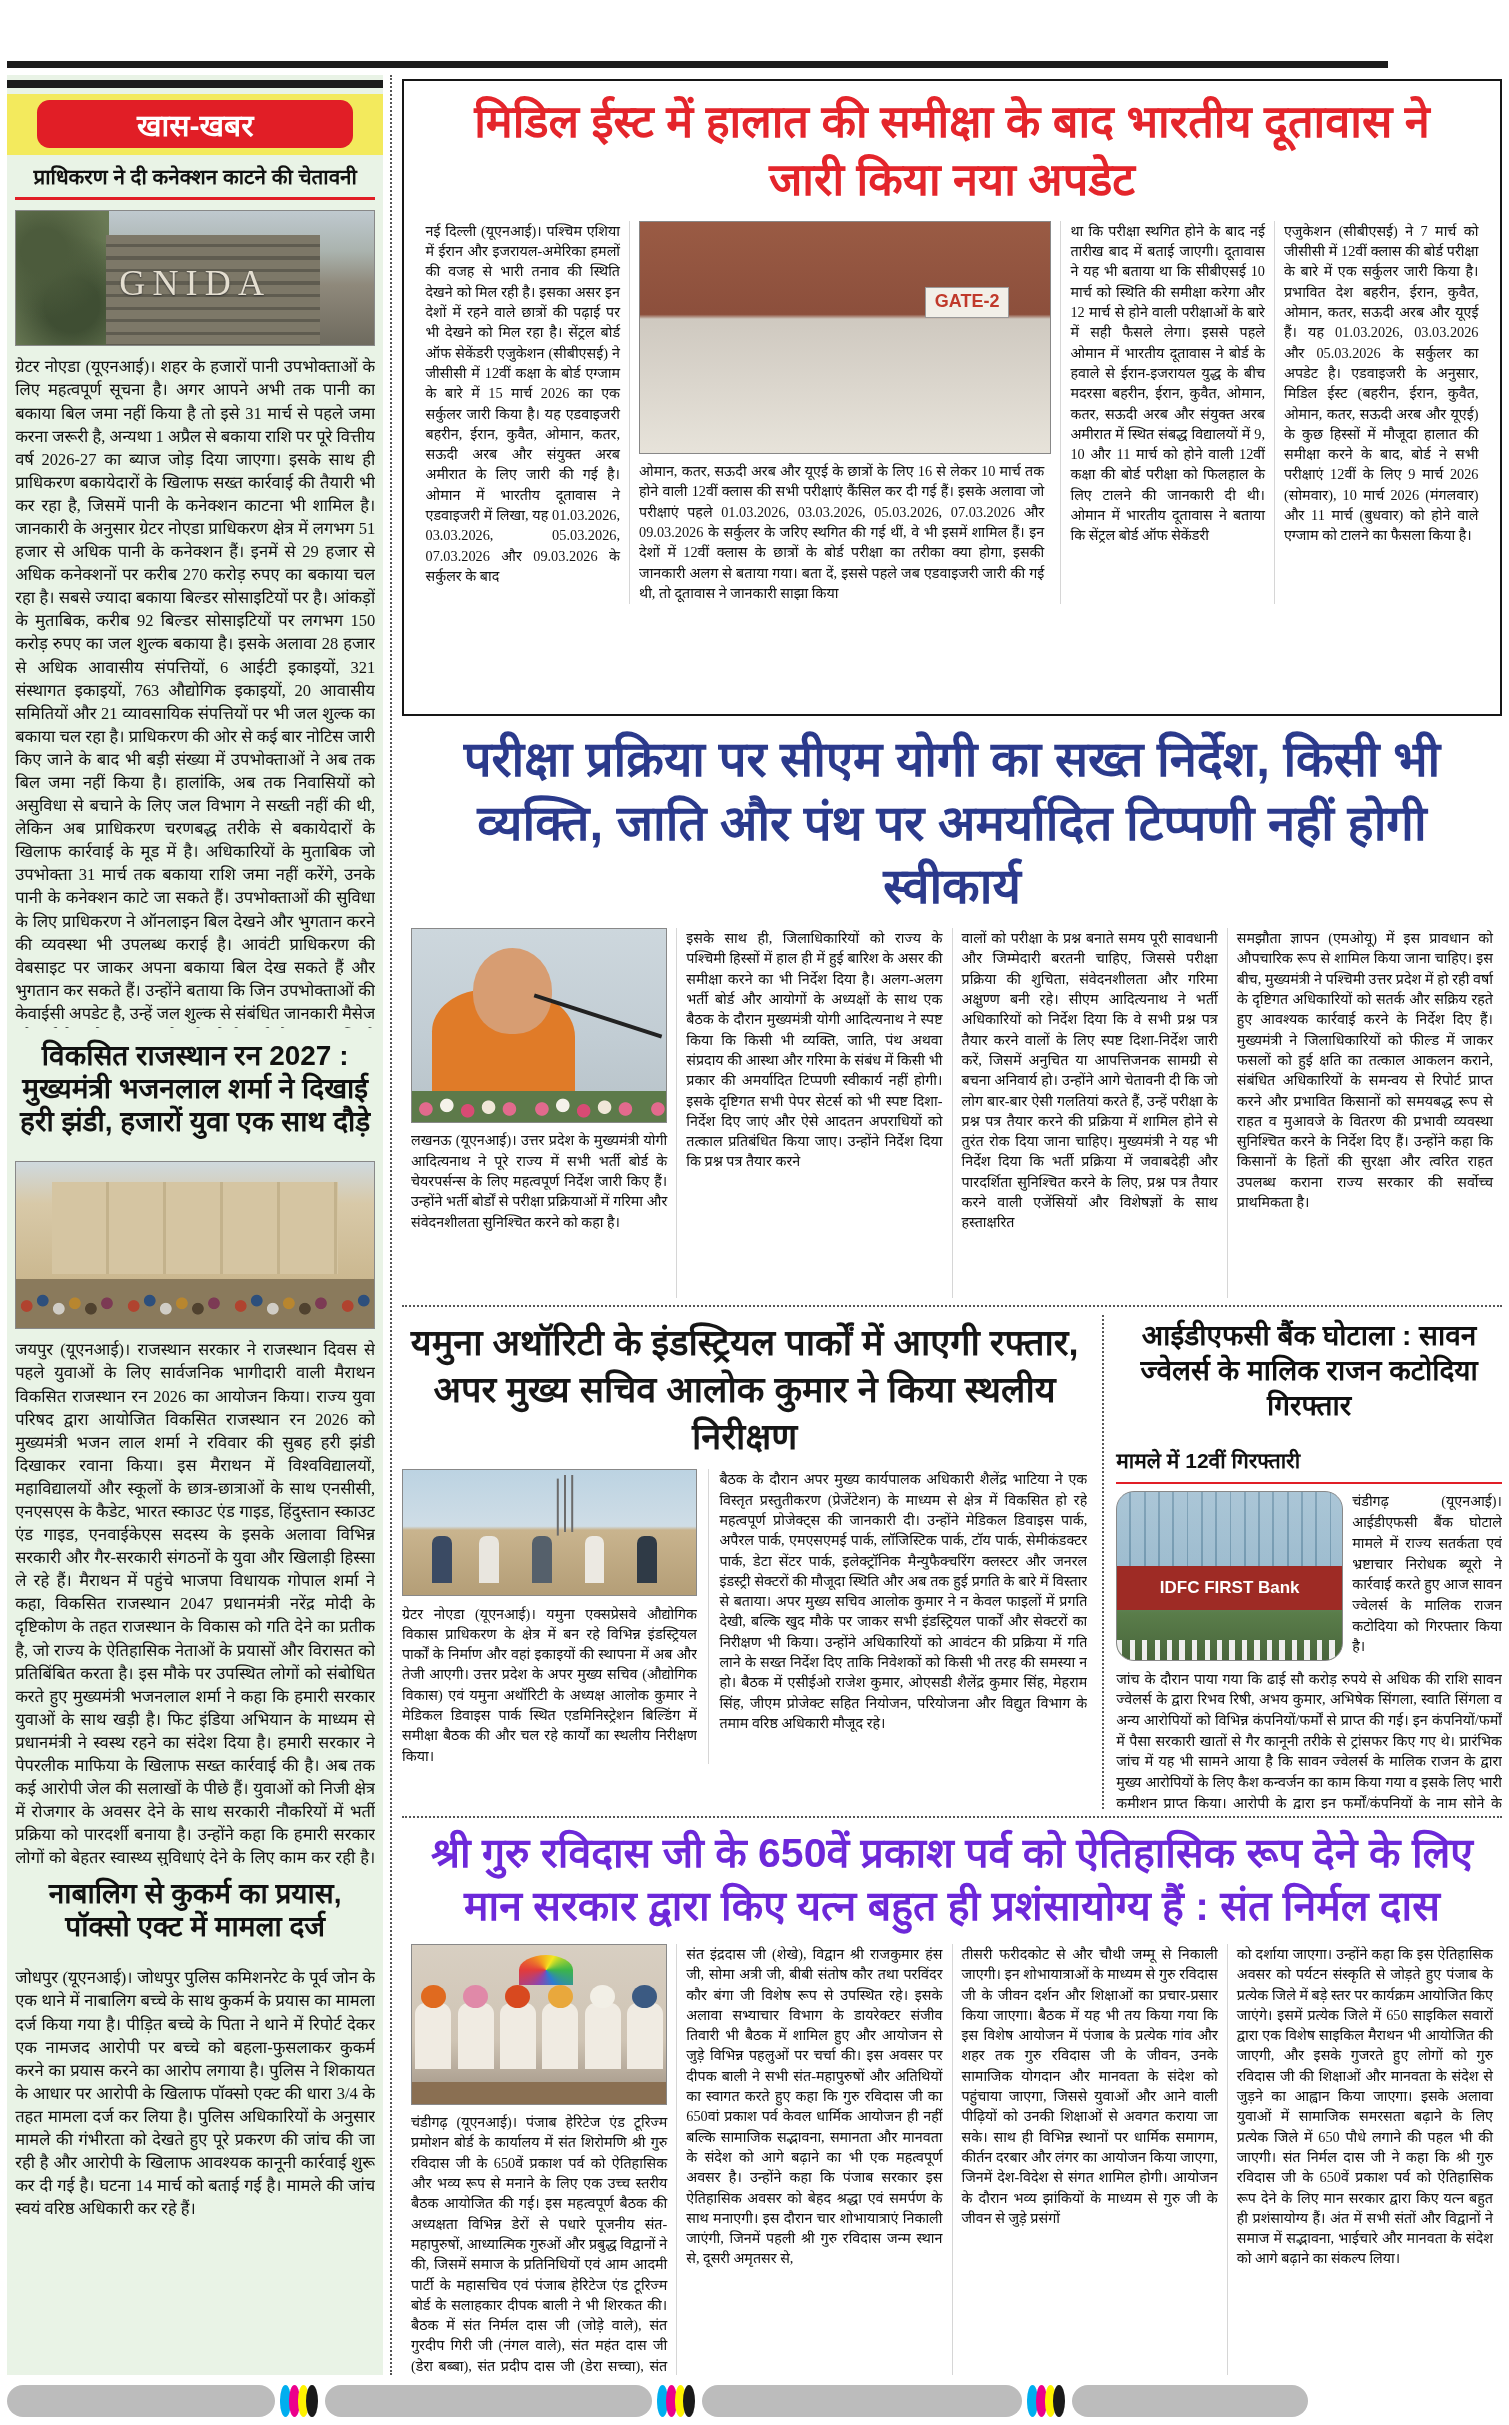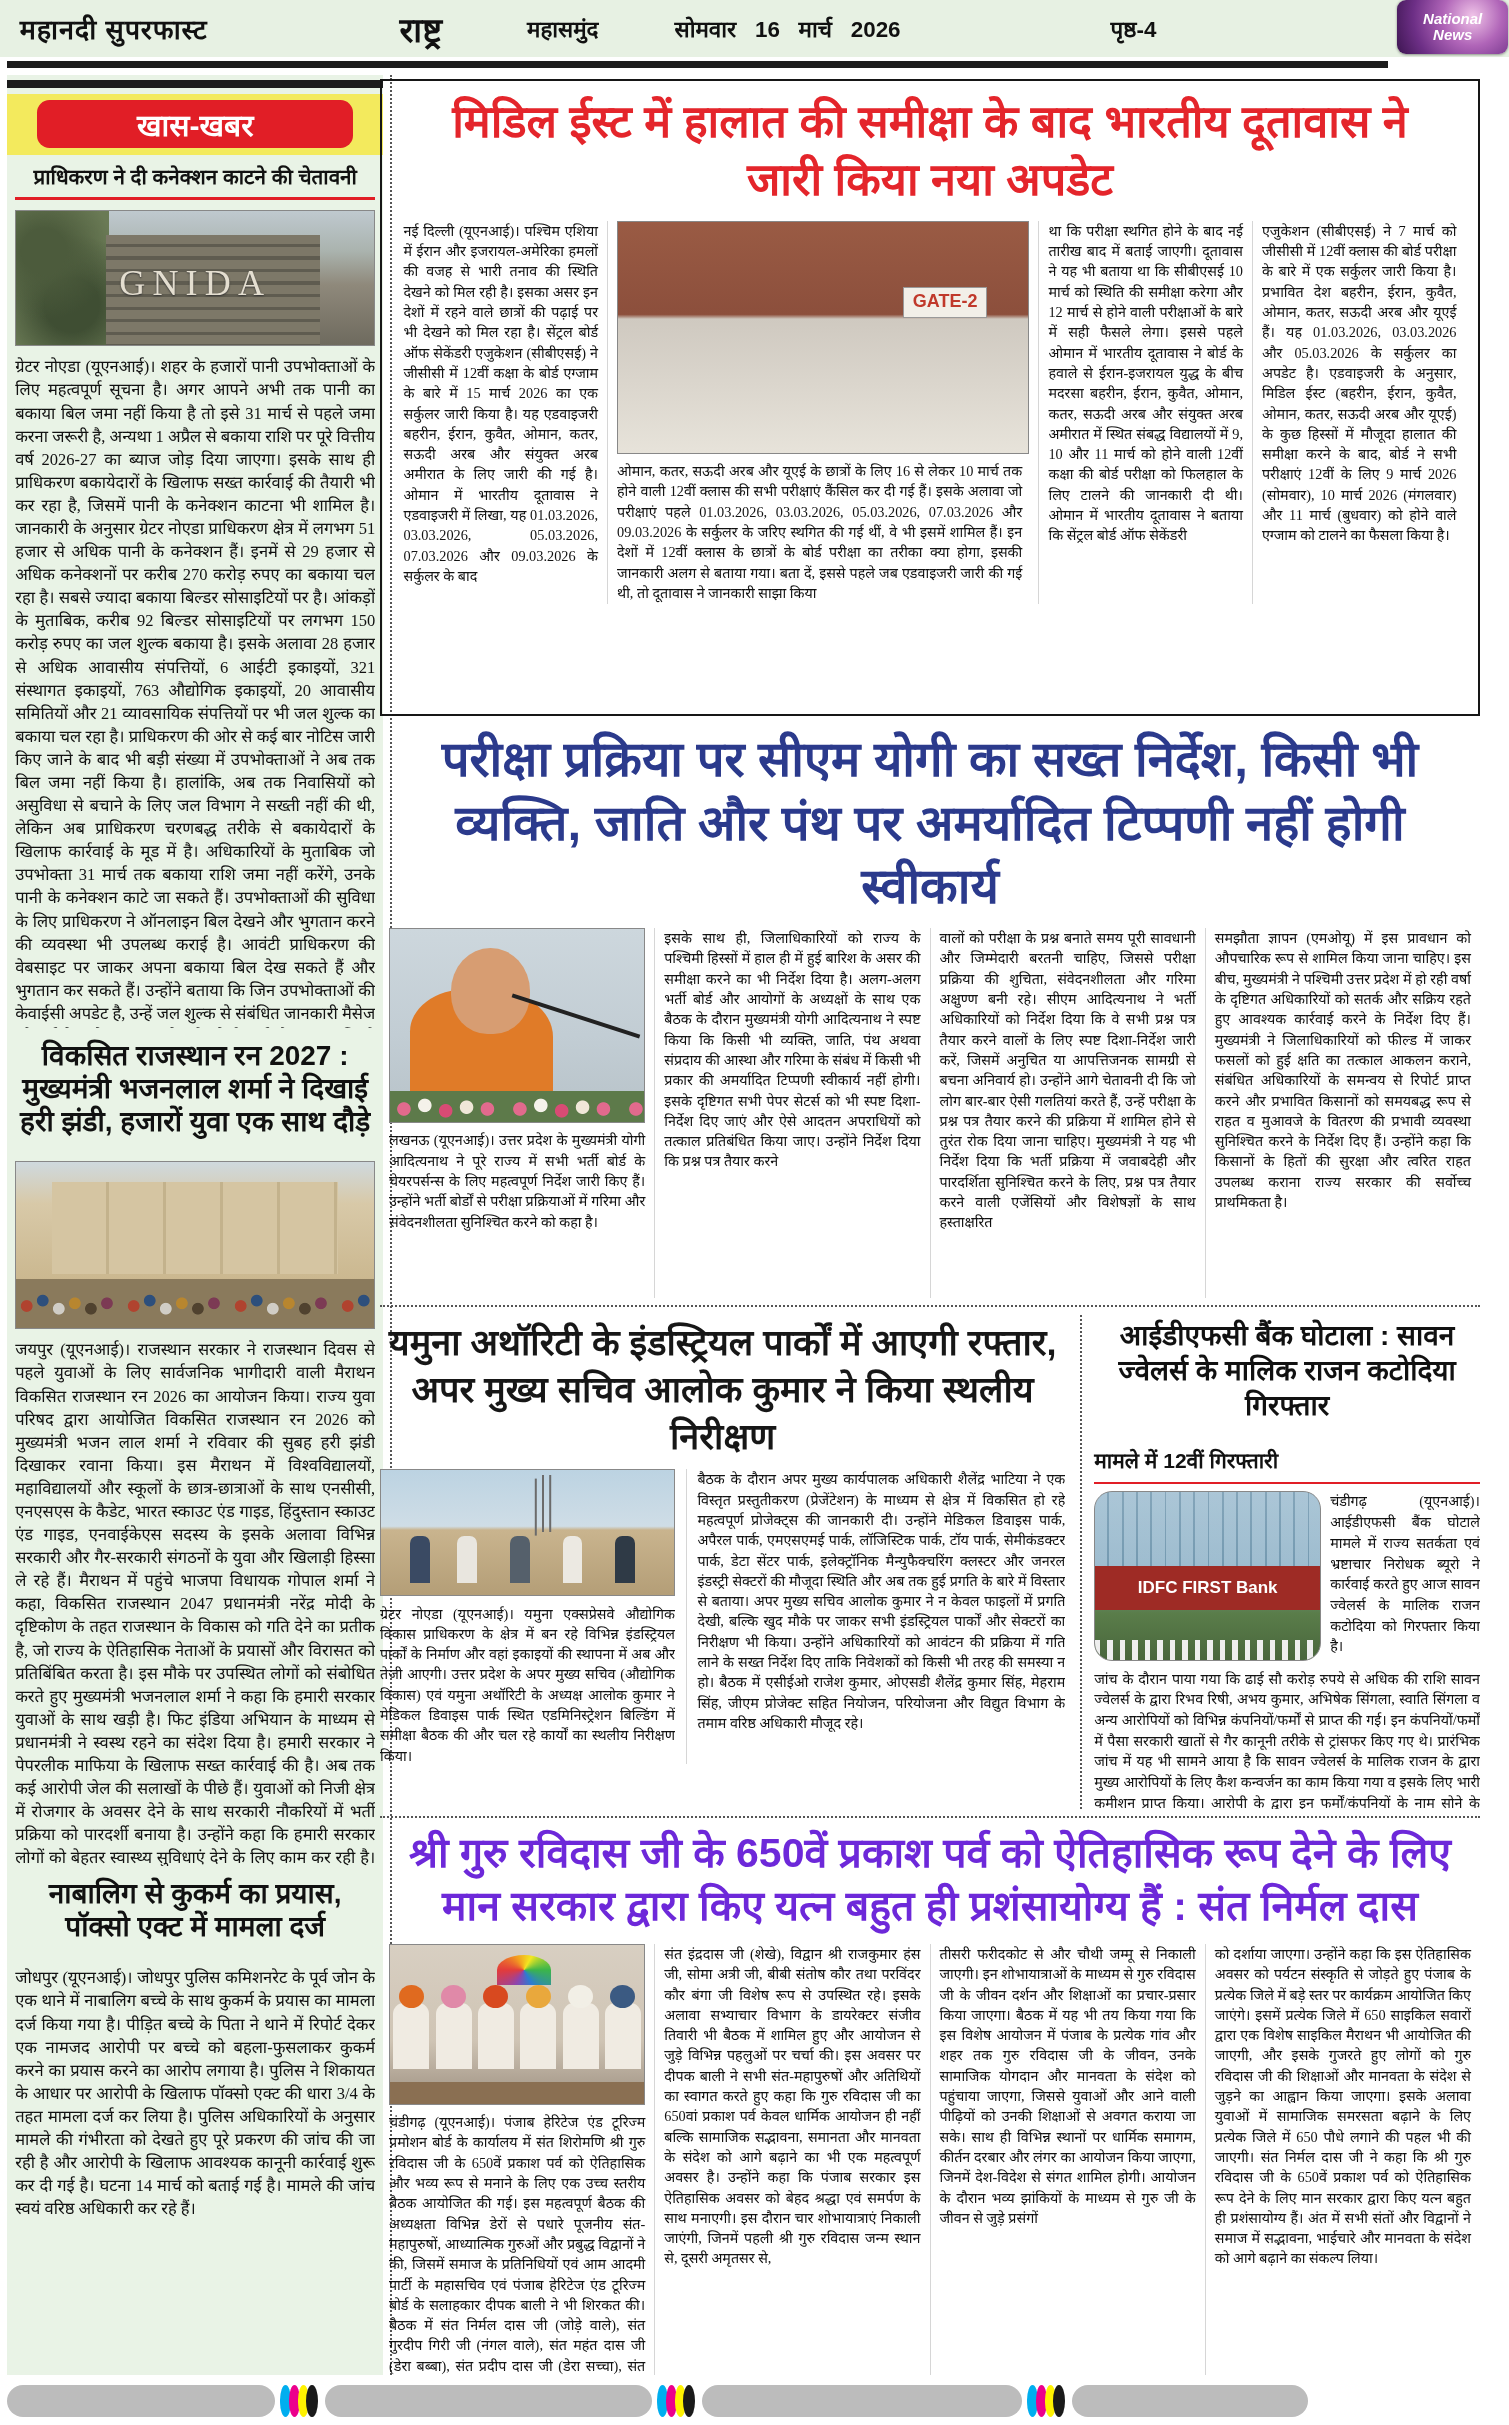--- a/index.html
+++ b/index.html
@@ -88,21 +88,21 @@
   .ph-ravidas .fan{position:absolute;left:42%;top:6%;width:54px;height:30px;border-radius:50% 50% 0 0;
     background:conic-gradient(from 270deg,#e23b3b,#f39c1f,#f3e71f,#3bb54a,#2b7cd3,#8e44ad,#e23b3b);}
   .turban-row{position:absolute;bottom:22%;left:0;width:100%;display:flex;justify-content:space-around;}
   .sadhu{width:36px;height:66px;border-radius:10.7px 10.7px 0 0;background:#f0ebe2;position:relative;}
   .sadhu i{position:absolute;left:5.4px;top:-18px;width:25px;height:23px;border-radius:50%;display:block;}
   .ph-ravidas .table{position:absolute;bottom:0;left:0;width:100%;height:14%;background:#8a6f52;}
   
   .vsep{position:absolute;left:390px;top:75px;height:2300px;border-left:2.7px dotted #555;}
   .hsep{border-top:2.7px dotted #555;margin:7.2px 0;}
   
-  .main{position:absolute;left:380px;top:75px;width:1100px;height:2300px;overflow:hidden;}
+  .main{position:absolute;left:402px;top:75px;width:1100px;height:2300px;overflow:hidden;}
   .embassy-box{border:2.7px solid #161616;margin-top:3.6px;height:637px;box-sizing:border-box;padding:5.4px 12.5px;overflow:hidden;}
   .embassy-hl{color:#e4252b;font-family:"Liberation Sans",sans-serif;font-weight:bold;font-size:45px;
               line-height:1.28;text-align:center;margin:7.2px 27px 12.5px 27px;}
   .cols{display:flex;align-items:stretch;overflow:hidden;}
   .col{flex:1;padding:0 9px;font-size:14.3px;line-height:1.42;text-align:justify;overflow:hidden;}
   .col + .col{border-left:0.9px solid #d6d6d6;}
   .col.wide{flex:2.12;}
   .embassy-cols{height:383px;}
   .subcols{display:flex;margin-top:7.2px;}
   .subcols .scol{flex:1;padding-right:7.2px;overflow:hidden;}
@@ -139,31 +139,20 @@
   .regbar.b1{width:268px;}.regbar.b2{width:327px;}.regbar.b3{width:320px;}.regbar.b4{width:236px;}
   .regmarks{display:flex;margin:0 7.2px;}
   .regmarks span{width:11.6px;height:32px;border-radius:50%;margin-left:-2.7px;display:block;}
   .c{background:#00aeef;}.m{background:#ec008c;}.y{background:#fff200;}.k{background:#1a1a1a;}
 </style>
 </head>
 <body>
 
 <div class="page">
 
-  <header class="masthead">
-    <span class="mh-paper">महानदी सुपरफास्ट</span>
-    <span class="mh-section">राष्ट्र</span>
-    <span class="mh-city">महासमुंद</span>
-    <span class="mh-date">सोमवार 16 मार्च 2026</span>
-    <span class="mh-page">पृष्ठ-4</span>
-    <span class="mh-logo">
-      <span>National</span>
-      <span>News</span>
-    </span>
-  </header>
   <div class="top-rule"></div>
 
   <aside class="sidebar">
     <div class="sb-topbar"></div>
     <div class="sb-banner">
       <div class="sb-banner-inner">खास-खबर</div>
     </div>
 
     <div class="sb-subhead">प्राधिकरण ने दी कनेक्शन काटने की चेतावनी</div>
     <div class="sb-redrule"></div>

